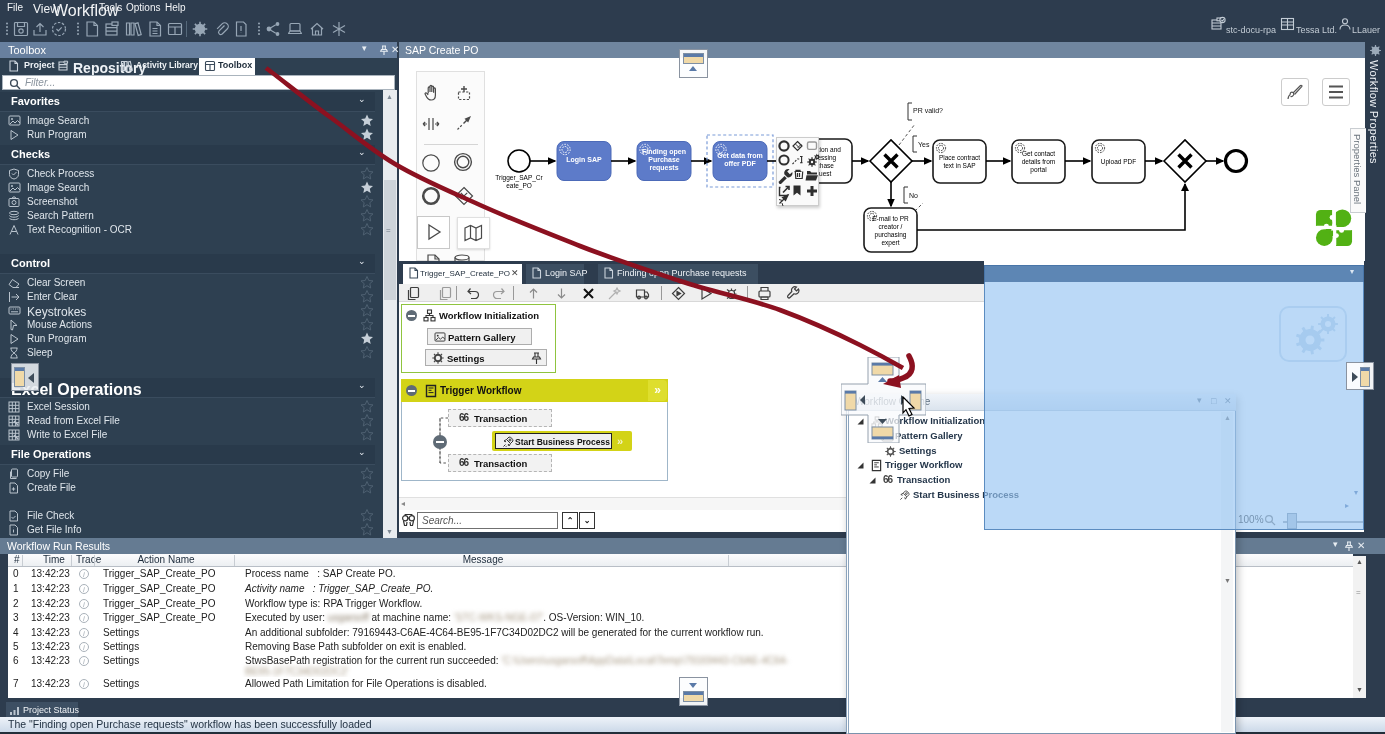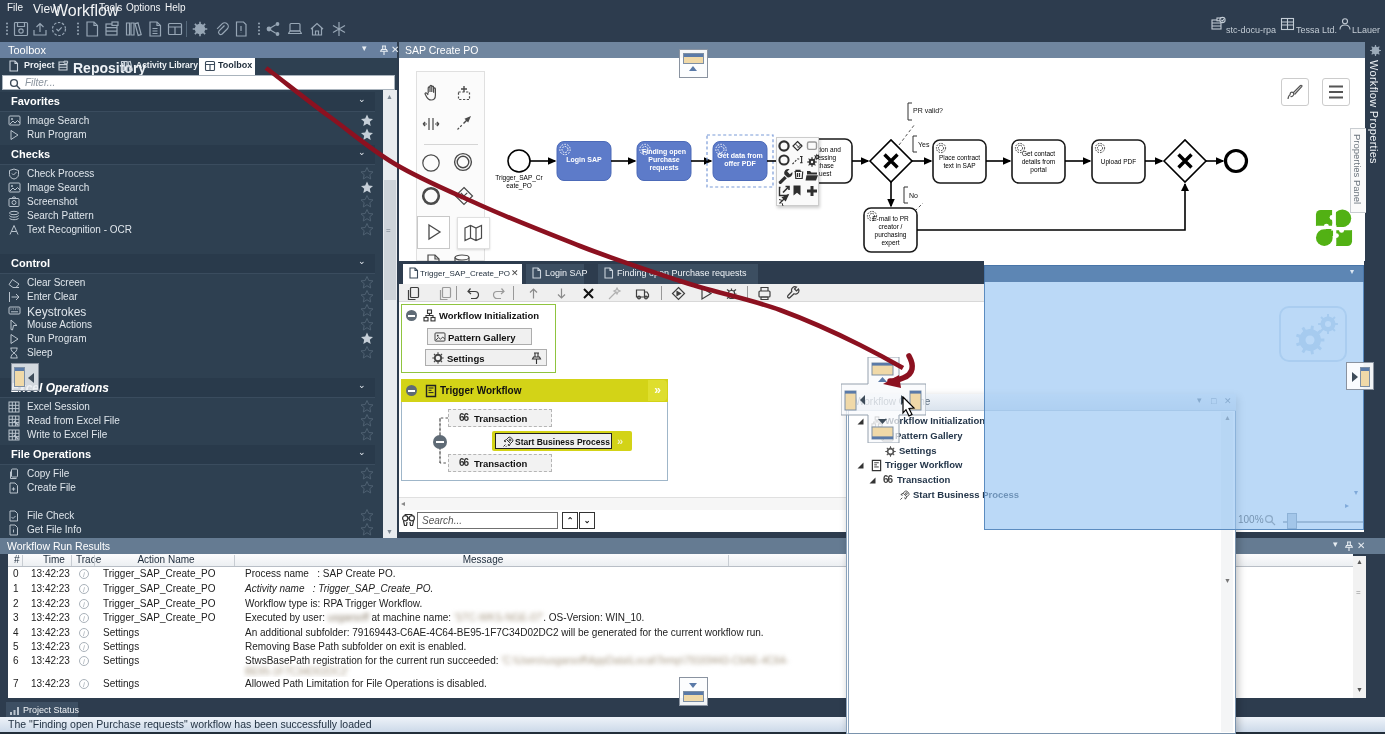--- a/index.html
+++ b/index.html
@@ -373,21 +373,21 @@
           </svg>
         </span>
         <span class="abs" style="left:27px;top:1px;font-size:10px;color:#dfe5eb;">Sleep</span>
         <span class="abs" style="left:360px;top:0;">
           <svg width="14" height="13" viewBox="0 0 14 13">
             <path d="M7 .5l1.8 4 4.2.4-3.2 2.8.9 4.3L7 9.7 3.3 12l.9-4.3L1 4.9l4.2-.4z" fill="none" stroke="#4e6071"></path>
           </svg>
         </span>
       </div>
       <div class="abs" style="left:0;top:288px;width:375px;height:20px;background:#293a4b;border-bottom:1px solid #3a4c5e;">
-        <span class="abs" style="left:11px;top:3px;font-size:12px;font-weight:bold;color:#fff;font-style:italic;">Excel Operations</span>
+        <span class="abs" style="left:11px;top:3px;font-size:16px;font-weight:bold;color:#fff;">Excel Operations</span>
         <span class="abs" style="left:358px;top:2px;font-size:9px;color:#e6ebf0;">⌄</span>
       </div>
       <div class="abs" style="left:0;top:310px;width:375px;height:14px;">
         <span class="abs" style="left:8px;top:1px;">
           <svg width="12" height="12" viewBox="0 0 12 12">
             <rect x="1" y="1" width="10" height="10" fill="none" stroke="#b9c3cd"></rect>
             <path d="M1 4.3h10M1 7.6h10M4.3 1v10M7.6 1v10" stroke="#b9c3cd"></path>
           </svg>
         </span>
         <span class="abs" style="left:27px;top:1px;font-size:10px;color:#dfe5eb;">Excel Session</span>

